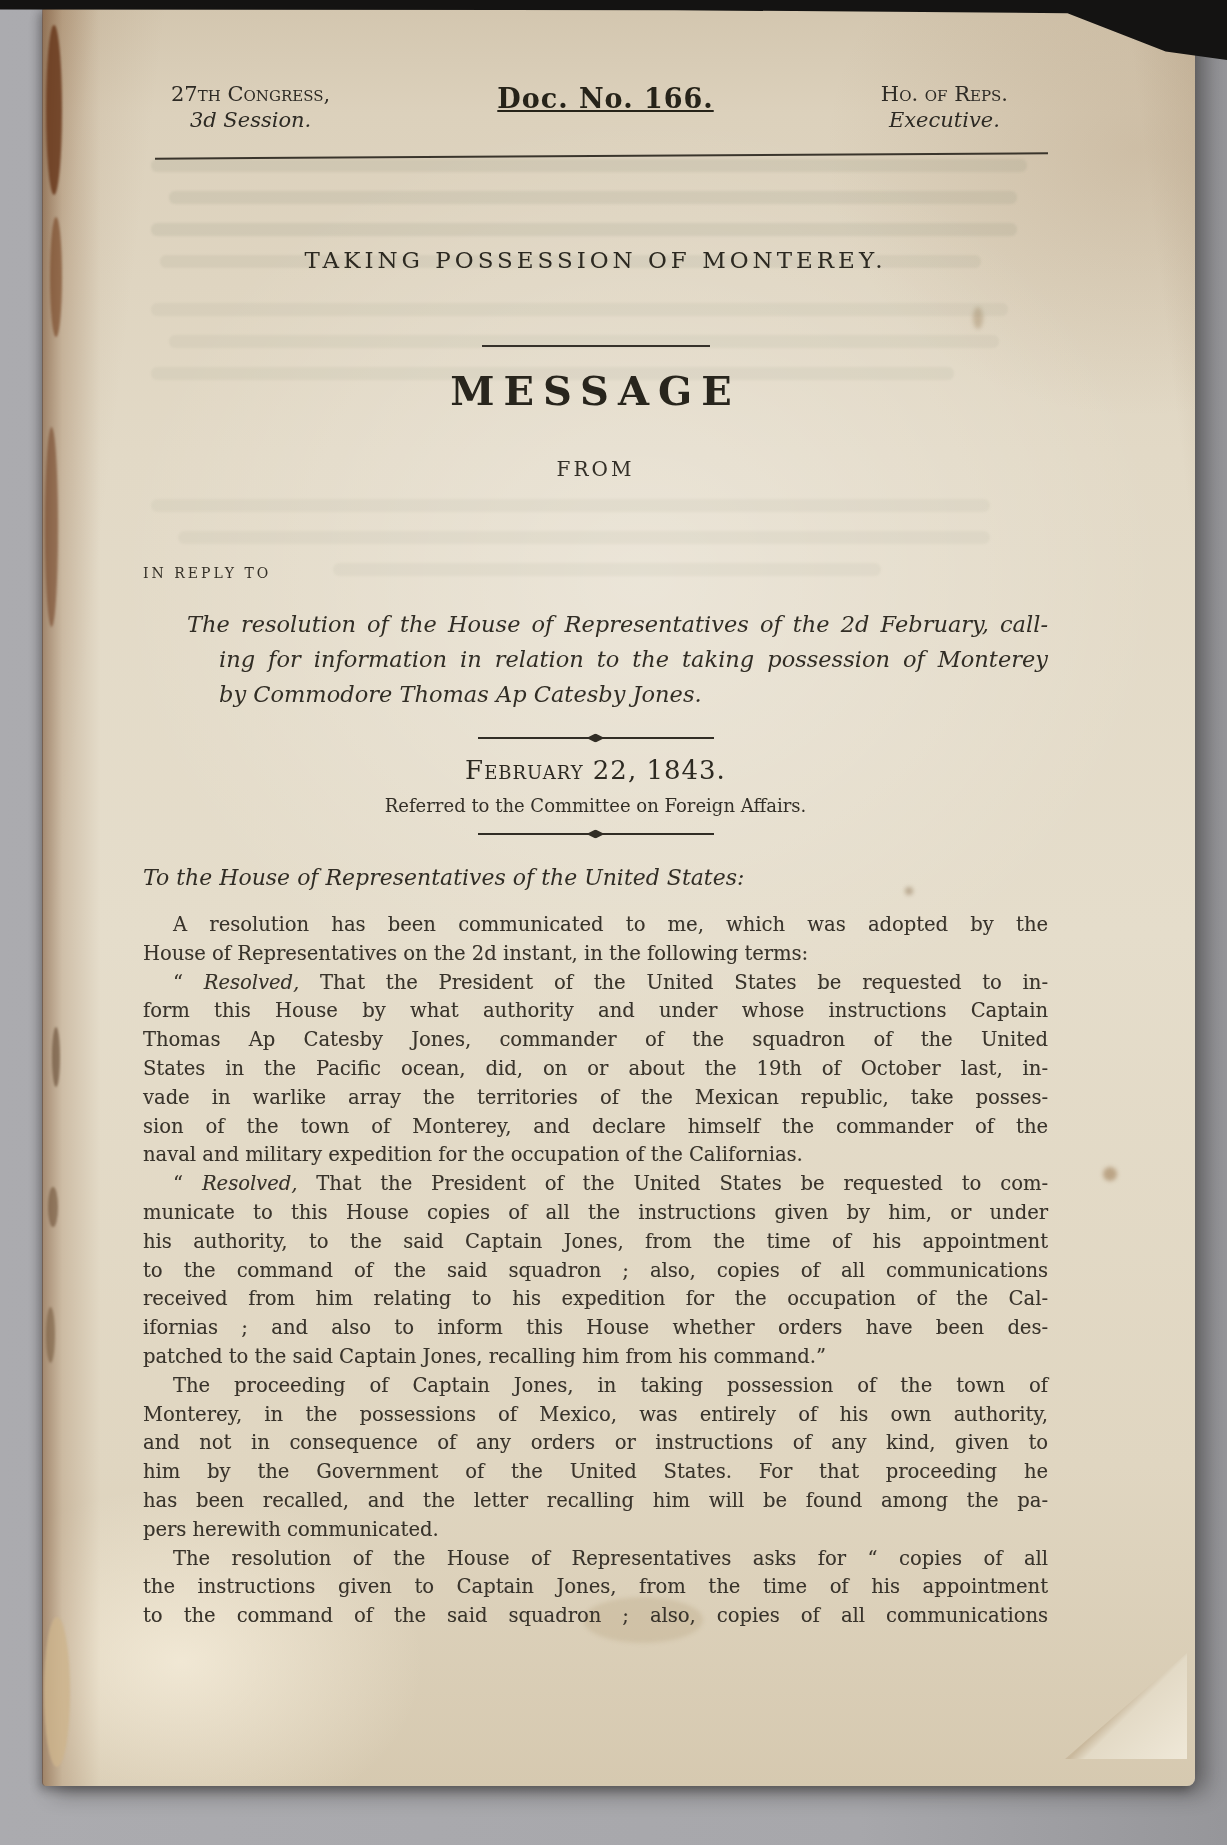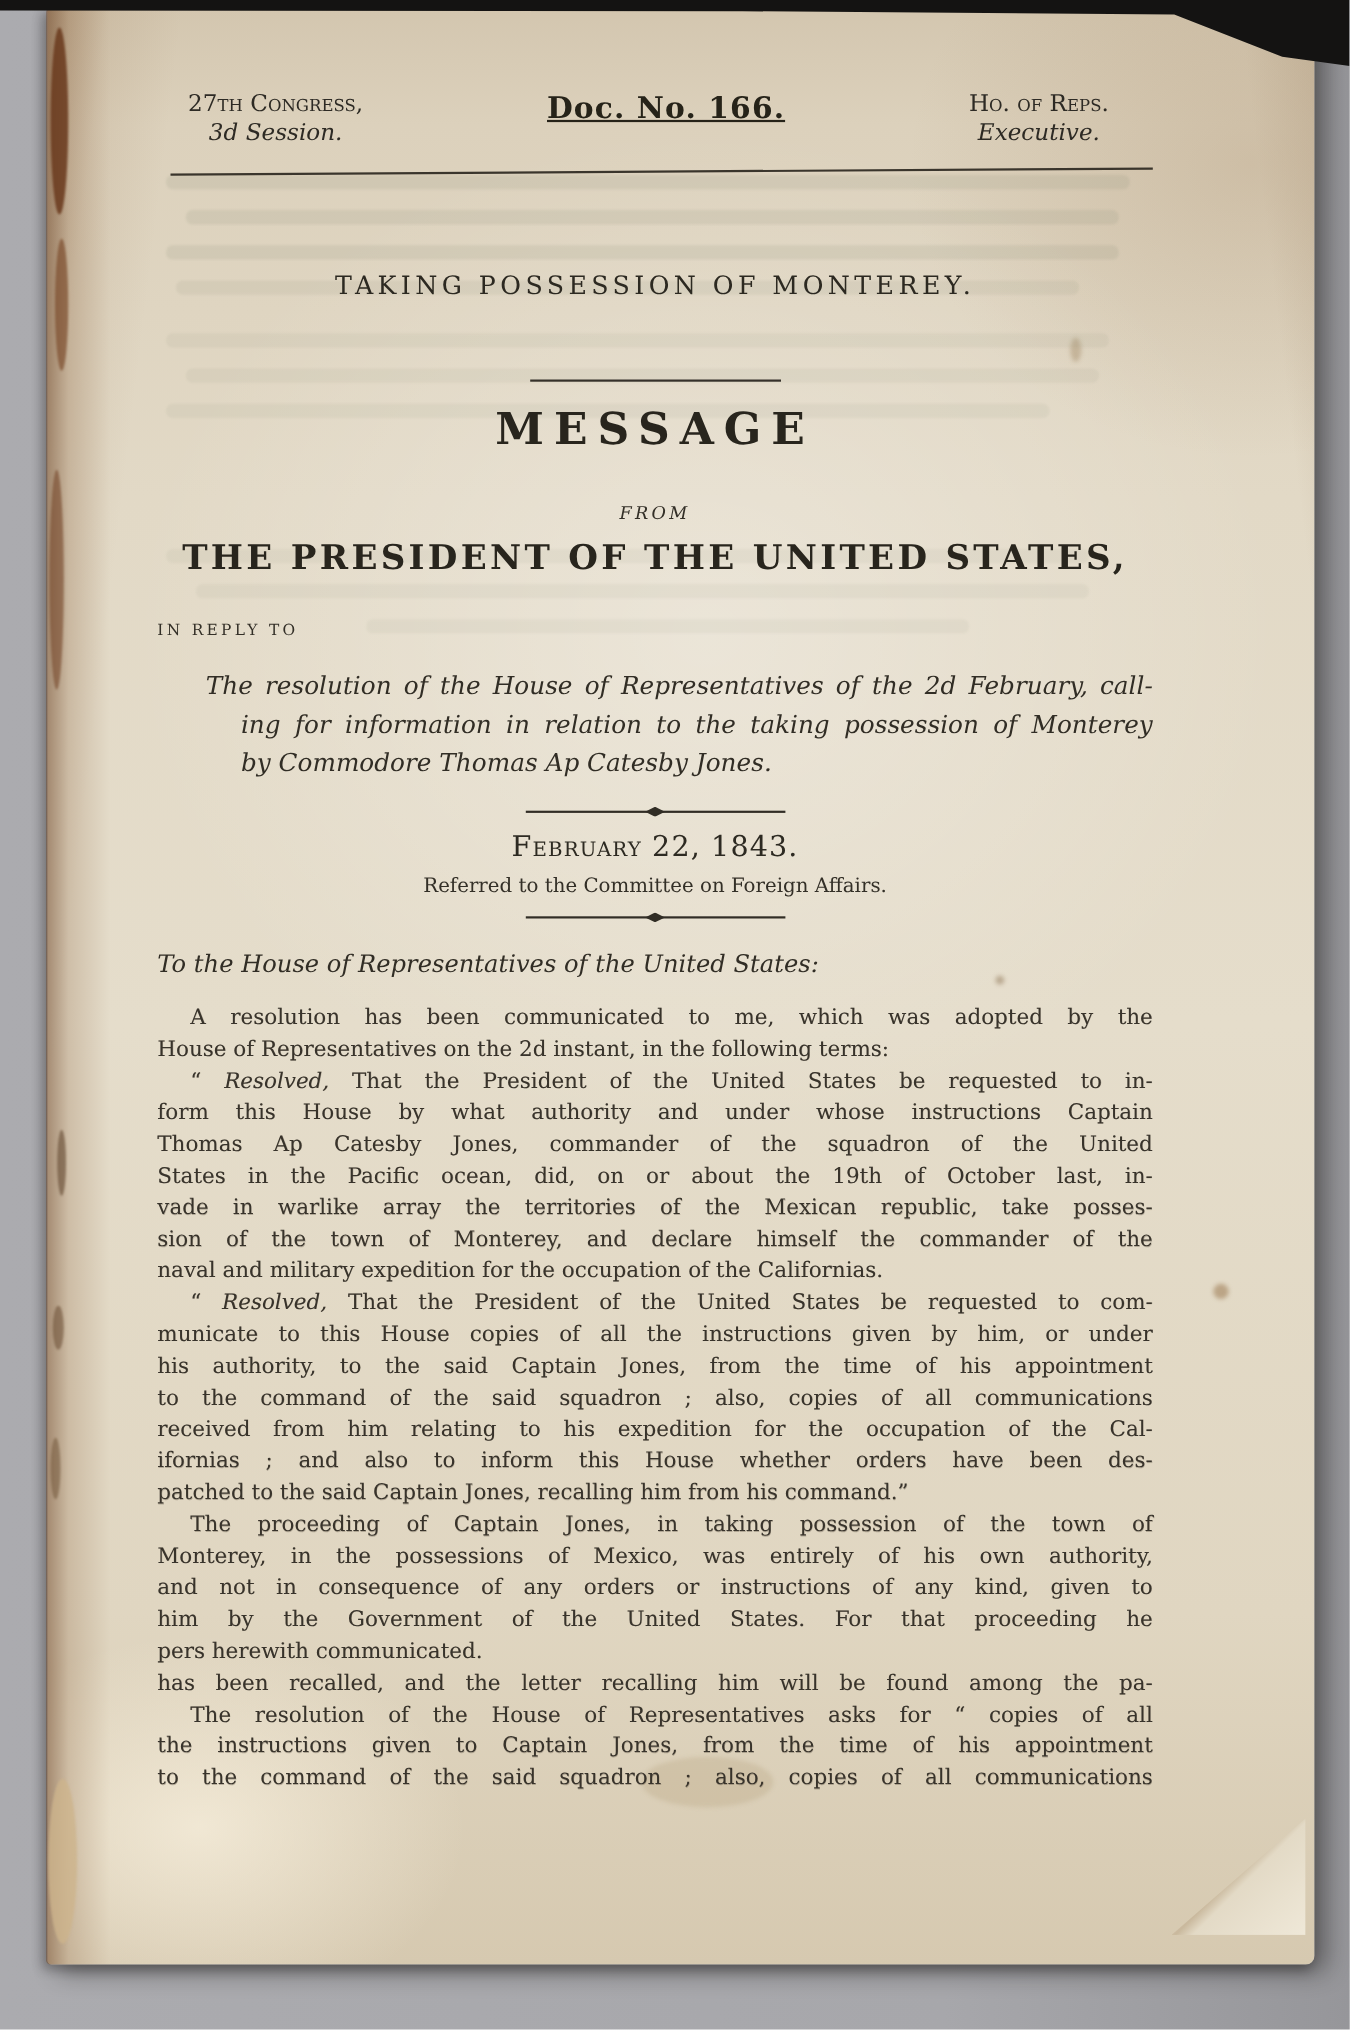--- a/index.html
+++ b/index.html
@@ -58,21 +58,21 @@
   .sc{font-variant:small-caps;}
   .it{font-style:italic;}
   .h-left div,.h-right div{font-size:21px;line-height:26px;color:#2d2a24;}
   .h-center{font-size:27px;font-weight:bold;letter-spacing:1px;color:#262319;margin-top:2px;text-decoration:underline;}
   .header-rule{position:absolute;left:112px;top:148px;width:893px;height:2px;background:#3a352c;transform:rotate(-0.35deg);z-index:4;}
   
   .content{position:absolute;left:100px;top:0;width:905px;height:100%;z-index:4;}
   .title{position:absolute;top:240px;width:100%;text-align:center;font-size:23px;letter-spacing:4px;color:#2c2921;}
   .rule-short{position:absolute;top:338px;left:50%;transform:translateX(-50%);width:228px;height:2px;background:#35312a;}
   .message{position:absolute;top:360px;width:100%;text-align:center;font-size:40px;font-weight:bold;letter-spacing:9px;color:#28251d;}
-  .from{position:absolute;top:450px;width:100%;text-align:center;font-size:16px;letter-spacing:3px;color:#332f27;font-style:italic;}
+  .from{position:absolute;top:450px;width:100%;text-align:center;font-size:20px;letter-spacing:3px;color:#332f27;}
   .president{position:absolute;top:482px;width:100%;text-align:center;font-size:31px;font-weight:bold;letter-spacing:3px;color:#28251d;}
   .reply{position:absolute;top:558px;width:100%;text-align:left;font-size:14px;letter-spacing:3px;color:#332f27;}
   .subject{position:absolute;top:600px;width:100%;font-style:italic;font-size:22.5px;line-height:35px;color:#312d25;}
   .subject .line{padding-left:32px;margin-left:44px;}
   .subject .line.first{padding-left:0;}
   .divider{position:absolute;left:50%;transform:translateX(-50%);width:236px;height:10px;}
   .d1{top:726px;} .d2{top:822px;}
   .dline{position:absolute;left:0;right:0;top:4px;height:1.8px;background:#312d25;}
   .diamond{position:absolute;left:50%;top:5px;transform:translate(-50%,-50%);width:18px;height:9px;background:#312d25;
     clip-path:polygon(50% 0,100% 50%,50% 100%,0 50%);}
@@ -136,21 +136,20 @@
         <div class="it">Executive.</div>
       </div>
     </div>
     <div class="header-rule"></div>
 
     <div class="content">
       <div class="title">TAKING POSSESSION OF MONTEREY.</div>
       <div class="rule-short"></div>
       <div class="message">MESSAGE</div>
       <div class="from">FROM</div>
-      <div class="president">THE PRESIDENT OF THE UNITED STATES,</div>
       <div class="reply">IN REPLY TO</div>
 
       <div class="subject">
           <div class="line first">The resolution of the House of Representatives of the 2d February, call-</div>
           <div class="line">ing for information in relation to the taking possession of Monterey</div>
           <div class="line last">by Commodore Thomas Ap Catesby Jones.</div>
         </div>
 
       <div class="divider d1">
         <span class="dline"></span>
@@ -188,22 +187,22 @@
             <div class="line">to the command of the said squadron ; also, copies of all communications</div>
             <div class="line">received from him relating to his expedition for the occupation of the Cal-</div>
             <div class="line">ifornias ; and also to inform this House whether orders have been des-</div>
             <div class="line last">patched to the said Captain Jones, recalling him from his command.”</div>
           </div>
           <div class="paragraph">
             <div class="line first">The proceeding of Captain Jones, in taking possession of the town of</div>
             <div class="line">Monterey, in the possessions of Mexico, was entirely of his own authority,</div>
             <div class="line">and not in consequence of any orders or instructions of any kind, given to</div>
             <div class="line">him by the Government of the United States.  For that proceeding he</div>
+            <div class="line">has been recalled, and the letter recalling him will be found among the pa-</div>
             <div class="line last">pers herewith communicated.</div>
-            <div class="line">has been recalled, and the letter recalling him will be found among the pa-</div>
           </div>
           <div class="paragraph">
             <div class="line first">The resolution of the House of Representatives asks for “ copies of all</div>
             <div class="line">the instructions given to Captain Jones, from the time of his appointment</div>
             <div class="line">to the command of the said squadron ; also, copies of all communications</div>
           </div>
         </div>
     </div>
 
   </div>

